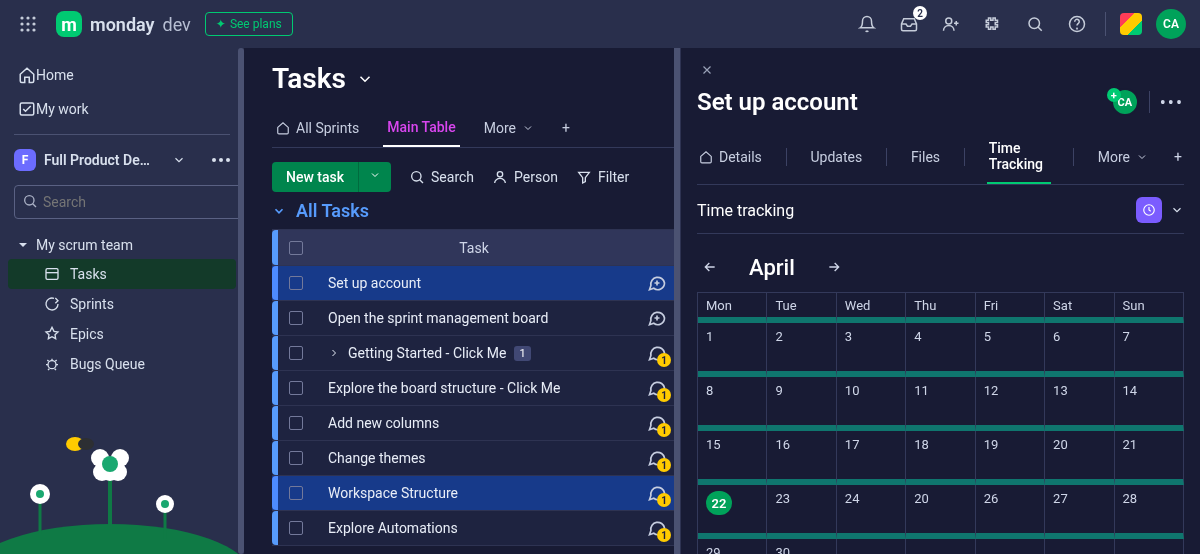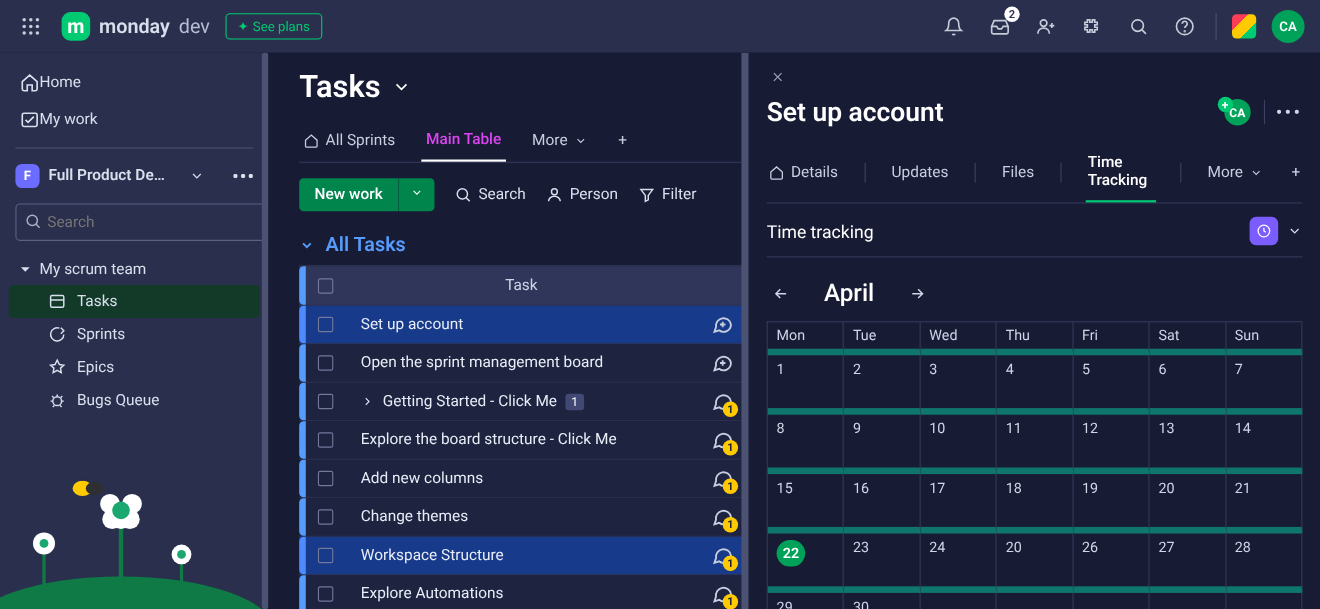--- a/index.html
+++ b/index.html
@@ -40,21 +40,21 @@
   .center { flex:1; background:#181B34; padding:14px 0 0 28px; overflow:hidden; position:relative;}
   .title-row { display:flex; align-items:center; gap:10px; font-size:28px; font-weight:600; color:#fff; padding-right:20px;}
   .tabs { display:flex; align-items:center; gap:20px; margin-top:14px; border-bottom:1px solid #33395a; font-size:14px; padding-right:20px;}
   .tab { padding:10px 4px; color:#c7cee0; display:flex; align-items:center; gap:6px; cursor:pointer;}
   .tab.active { color:#d946ef; border-bottom:2px solid #fff; font-weight:500;}
   .toolbar { display:flex; align-items:center; gap:18px; margin-top:14px; font-size:14px; color:#d8e0ed;}
   .newtask { display:flex;}
   .newtask .btn{ background:#00854d; color:#fff; padding:7px 14px; border-radius:4px 0 0 4px; font-weight:500; cursor:pointer;}
   .newtask .dd{ background:#00854d; color:#fff; padding:7px 10px; border-radius:0 4px 4px 0; border-left:1px solid #006b3e; cursor:pointer;}
   .tool { display:flex; align-items:center; gap:6px; cursor:pointer;}
-  .group-head { display:flex; align-items:center; gap:10px; margin:20px 0 8px; color:#579bfc; font-size:18px; font-weight:600;}
+  .group-head { display:flex; align-items:center; gap:10px; margin:8px 0 8px; color:#579bfc; font-size:18px; font-weight:600;}
   .table { border-top:1px solid #2e3352;}
   .thead { display:flex; align-items:center; background:#30365a; height:36px; border-bottom:1px solid #2e3352;}
   .colmark{ width:6px; align-self:stretch; border-radius:4px 0 0 4px;}
   .thead .colmark,.trow .colmark{ background:#579bfc;}
   .chkcell{ width:36px; display:flex; align-items:center; justify-content:center;}
   .chk{ width:14px;height:14px;border:1px solid #73799a;border-radius:2px;}
   .taskcell{ flex:1; padding:0 14px; font-size:14px; color:#e8edf7; display:flex; align-items:center; gap:8px;}
   .endcell{ width:46px; display:flex; align-items:center; justify-content:center; color:#c7cee0;}
   .trow{ display:flex; align-items:center; height:35px; border-bottom:1px solid #2e3352; background:#1e2340;}
   .trow.sel{ background:#173a8a; }
@@ -295,21 +295,21 @@
       <div class="tab">
         <span>More</span>
         <svg width="12" height="12" viewBox="0 0 24 24" fill="none" stroke="currentColor" stroke-width="2">
             <path d="M6 9l6 6 6-6"></path>
           </svg>
       </div>
       <div class="tab">+</div>
     </div>
     <div class="toolbar">
       <div class="newtask">
-        <div class="btn">New work</div>
+        <div class="btn">New task</div>
         <div class="dd">
             <svg width="12" height="12" viewBox="0 0 24 24" fill="none" stroke="currentColor" stroke-width="2">
               <path d="M6 9l6 6 6-6"></path>
             </svg>
           </div>
       </div>
       <div class="tool">
         <svg width="16" height="16" viewBox="0 0 24 24" fill="none" stroke="currentColor" stroke-width="2">
             <circle cx="11" cy="11" r="7"></circle>
             <path d="M21 21l-5-5"></path>

